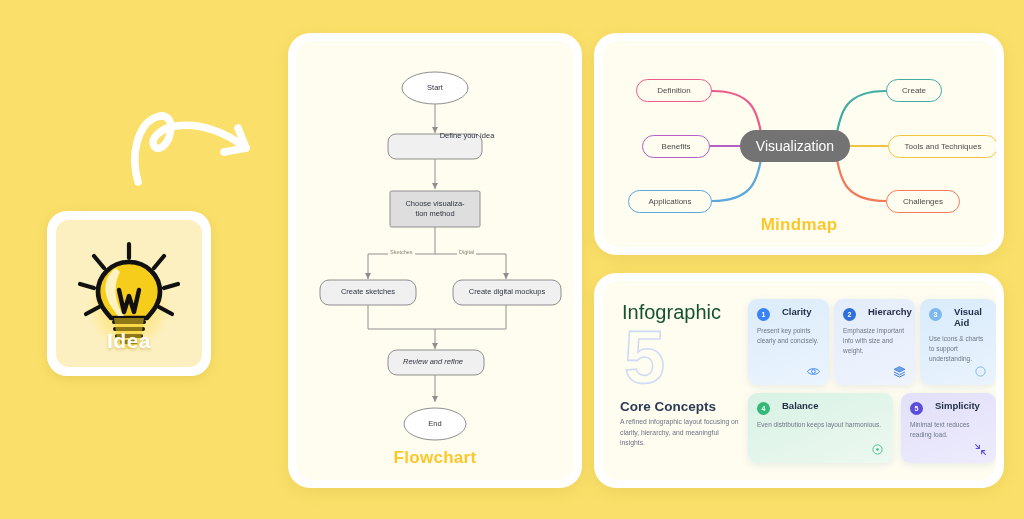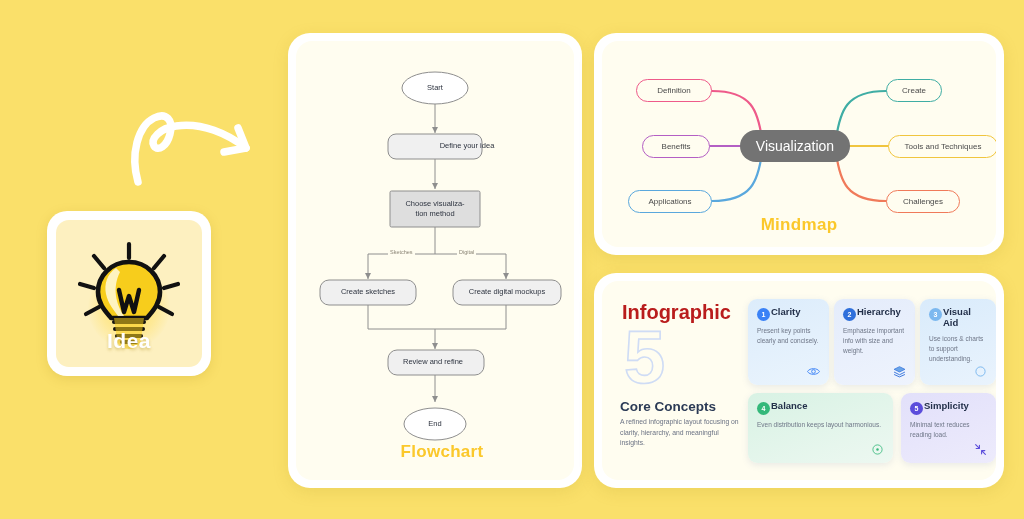--- a/index.html
+++ b/index.html
@@ -55,21 +55,21 @@
     border-radius: 16px;
     position: relative; overflow: hidden;
   }
   .panel-title {
     position: absolute; width: 100%; text-align: center;
     font-size: 17px; font-weight: bold; color: #fbc82b;
     letter-spacing: .3px;
   }
 
   #panel-flowchart { left: 288px; top: 33px; width: 294px; height: 455px; }
-  #flowchart-title { bottom: 18px; margin-left: 7px; }
+  #flowchart-title { bottom: 12px; }
 
   #panel-mindmap { left: 594px; top: 33px; width: 410px; height: 222px; }
   #mindmap-title { bottom: 12px; }
 
   #panel-infographic { left: 594px; top: 273px; width: 410px; height: 215px; }
 
   
   #flow-svg { position: absolute; left: 0; top: 0; }
   .flow-node-text {
     position: absolute; text-align: center;
@@ -96,21 +96,21 @@
   #mind-center {
     position: absolute;
     display: flex; align-items: center; justify-content: center;
     border-radius: 999px;
     background: #737373;
     color: #ffffff; font-size: 14px;
     left: 138px; top: 89px; width: 110px; height: 32px;
   }
 
   
-  #info-title { position: absolute; left: 20px; top: 20px; font-size: 20px; font-weight: bold; color: #b91c1c; }
+  #info-title { position: absolute; left: 20px; top: 20px; font-size: 20px; font-weight: normal; color: #14532d; }
   #big-five {
     position: absolute; left: 22px; top: 42px;
     font-size: 74px; font-weight: bold;
     color: transparent;
     -webkit-text-stroke: 1.6px #cfdcf5;
     line-height: .95;
   }
   #core-concepts {
     position: absolute; left: 18px; top: 118px;
     font-size: 13.5px; font-weight: bold; color: #2b3a55;
@@ -118,21 +118,21 @@
   #core-desc {
     position: absolute; left: 18px; top: 136px; width: 120px;
     font-size: 6.8px; color: #6b7384; line-height: 1.55;
   }
   .info-card {
     position: absolute; border-radius: 9px;
     box-shadow: 0 2px 7px rgba(80,100,160,.13);
     padding: 8px 9px;
     overflow: hidden;
   }
-  .card-head { display: flex; align-items: flex-start; gap: 1px; }
+  .card-head { display: flex; align-items: flex-start; gap: 12px; }
   .card-num {
     flex: 0 0 auto;
     width: 13px; height: 13px; border-radius: 50%;
     color: #fff; font-size: 7px; font-weight: bold;
     display: flex; align-items: center; justify-content: center;
     margin-top: 1px;
   }
   .card-title { font-size: 9.5px; font-weight: bold; color: #23304a; line-height: 1.15; }
   .card-desc { font-size: 6.5px; color: #6e7687; line-height: 1.55; margin-top: 5px; }
   .card-icon { position: absolute; right: 9px; bottom: 7px; }
@@ -198,26 +198,26 @@
       <ellipse cx="139" cy="47" rx="33" ry="16" fill="#ffffff" stroke="#8e8e8e" stroke-width="1"></ellipse>
       <rect x="92" y="93" width="94" height="25" rx="8" fill="#f0f0f0" stroke="#8e8e8e" stroke-width="1"></rect>
       <rect x="94" y="150" width="90" height="36" rx="1.5" fill="#dedede" stroke="#8e8e8e" stroke-width="1"></rect>
       <rect x="24" y="239" width="96" height="25" rx="9" fill="#f0f0f0" stroke="#8e8e8e" stroke-width="1"></rect>
       <rect x="157" y="239" width="108" height="25" rx="9" fill="#f0f0f0" stroke="#8e8e8e" stroke-width="1"></rect>
       <rect x="92" y="309" width="96" height="25" rx="9" fill="#f0f0f0" stroke="#8e8e8e" stroke-width="1"></rect>
       <ellipse cx="139" cy="383" rx="31" ry="16" fill="#ffffff" stroke="#8e8e8e" stroke-width="1"></ellipse>
     </svg>
 
     <div class="flow-node-text" style="left:106px; top:31px; width:66px; height:32px;">Start</div>
-    <div class="flow-node-text" style="left:92px; top:93px; width:118px; height:25px;padding-left:40px;">Define your idea</div>
+    <div class="flow-node-text" style="left:92px; top:83px; width:118px; height:25px;padding-left:40px;">Define your idea</div>
     <div class="flow-node-text" style="left:24px; top:239px; width:96px; height:25px;">Create sketches</div>
     <div class="flow-node-text" style="left:94px; top:150px; width:90px; height:36px; white-space:pre-line;">Choose visualiza-
 tion method</div>
     <div class="flow-node-text" style="left:157px; top:239px; width:108px; height:25px;">Create digital mockups</div>
-    <div class="flow-node-text" style="left:92px; top:309px; width:90px; height:25px;">Review and refine</div>
+    <div class="flow-node-text" style="left:92px; top:309px; width:90px; height:25px;font-style:italic;">Review and refine</div>
     <div class="flow-node-text" style="left:108px; top:367px; width:62px; height:32px;">End</div>
 
     <div class="edge-label" style="left:92px; top:208px;">Sketches</div>
     <div class="edge-label" style="left:161px; top:208px;">Digital</div>
 
     <div class="panel-title" id="flowchart-title">Flowchart</div>
   </div>
 </div>
 
 <div class="panel" id="panel-mindmap">

